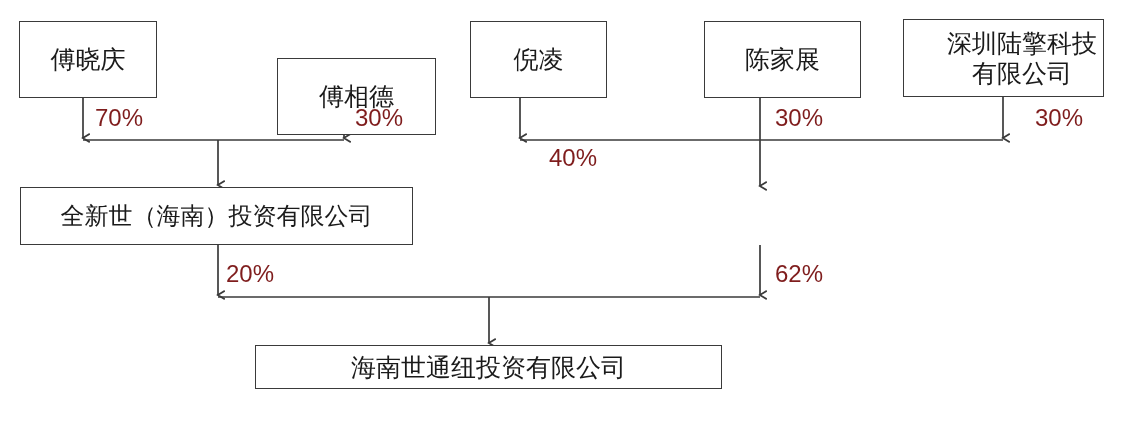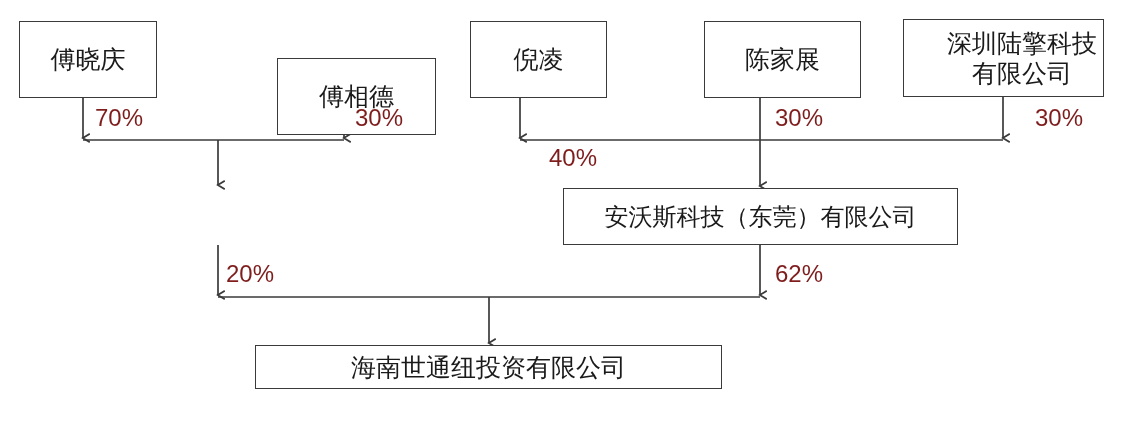--- a/index.html
+++ b/index.html
@@ -108,24 +108,24 @@
 
   <div class="node-box n-person" style="left:688px; top:21px; width:157px; height:77px;margin-left:16px;">
     <span class="node-label">陈家展</span>
   </div>
 
   <div class="node-box n-entity" style="left:903px; top:19px; width:201px; height:78px;">
     <span class="node-label">深圳陆擎科技
 有限公司</span>
   </div>
 
+  <div class="node-box n-company" style="left:20px; top:187px; width:393px; height:58px;">
+    <span class="node-label">全新世（海南）投资有限公司</span>
+  </div>
 
-  <div class="node-box n-company" style="left:563px; top:188px; width:395px; height:57px;">
-    <span class="node-label">安沃斯科技（东莞）有限公司</span>
-  </div>
 
   <div class="node-box n-target" style="left:255px; top:345px; width:467px; height:44px;">
     <span class="node-label">海南世通纽投资有限公司</span>
   </div>
 
   <div class="edge-label" style="left:95px; top:106px;">70%</div>
 
   <div class="edge-label" style="left:355px; top:106px;">30%</div>
 
   <div class="edge-label" style="left:549px; top:106px;margin-top:40px;">40%</div>

